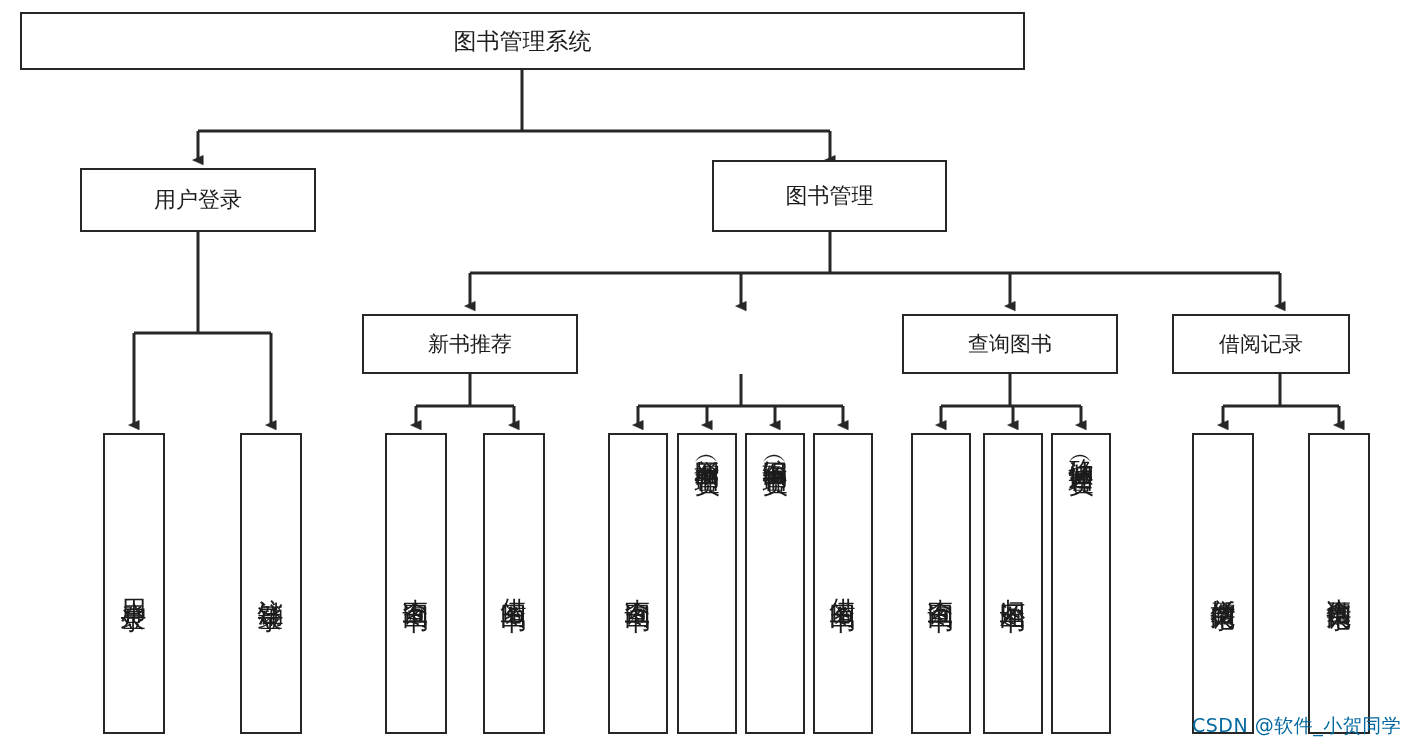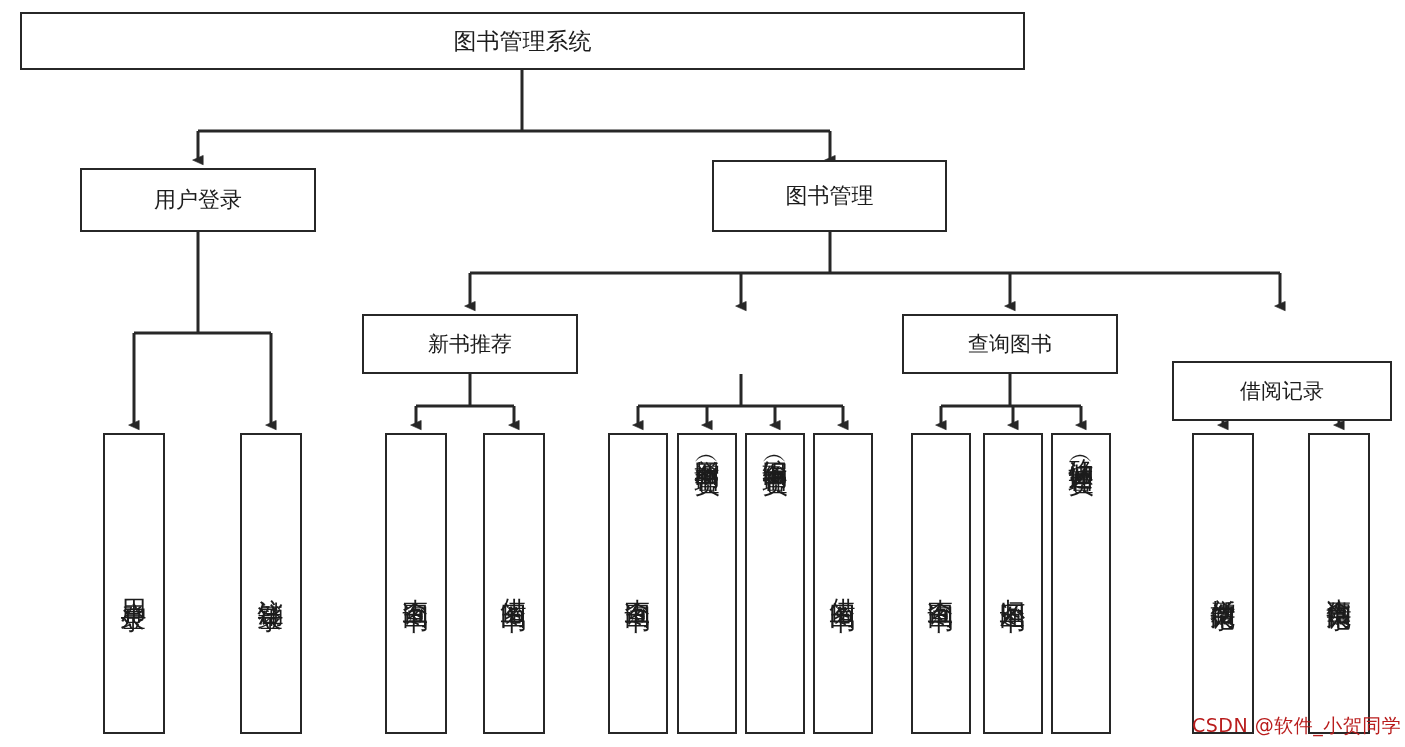--- a/index.html
+++ b/index.html
@@ -61,21 +61,21 @@
   .node.leaf.tall .label {
     font-size: 25px;
     letter-spacing: 2px;
   }
   .node.leaf.topalign {
     align-items: flex-start;
   }
   .watermark {
     position: absolute;
     font-size: 19px;
-    color: #b91c1c;
+    color: #0369a1;
     white-space: nowrap;
     z-index: 3;
     letter-spacing: 0.5px;
   }
 </style>
 </head>
 <body>
 
 <div id="canvas">
 
@@ -142,21 +142,21 @@
   <div class="node lvl1" style="left:712px; top:160px; width:235px; height:72px;">
     <span class="label">图书管理</span>
   </div>
 
   <div class="node lvl2" style="left:362px; top:314px; width:216px; height:60px;">
     <span class="label">新书推荐</span>
   </div>
   <div class="node lvl2" style="left:902px; top:314px; width:216px; height:60px;">
     <span class="label">查询图书</span>
   </div>
-  <div class="node lvl2" style="left:1172px; top:314px; width:220px; height:60px;margin-top:47px;">
+  <div class="node lvl2" style="left:1172px; top:314px; width:178px; height:60px;">
     <span class="label">借阅记录</span>
   </div>
 
   <div class="node leaf" style="left:103px; top:433px; width:62px; height:301px;">
     <span class="label">用户登录</span>
   </div>
   <div class="node leaf" style="left:240px; top:433px; width:62px; height:301px;">
     <span class="label">注销登录</span>
   </div>
 

